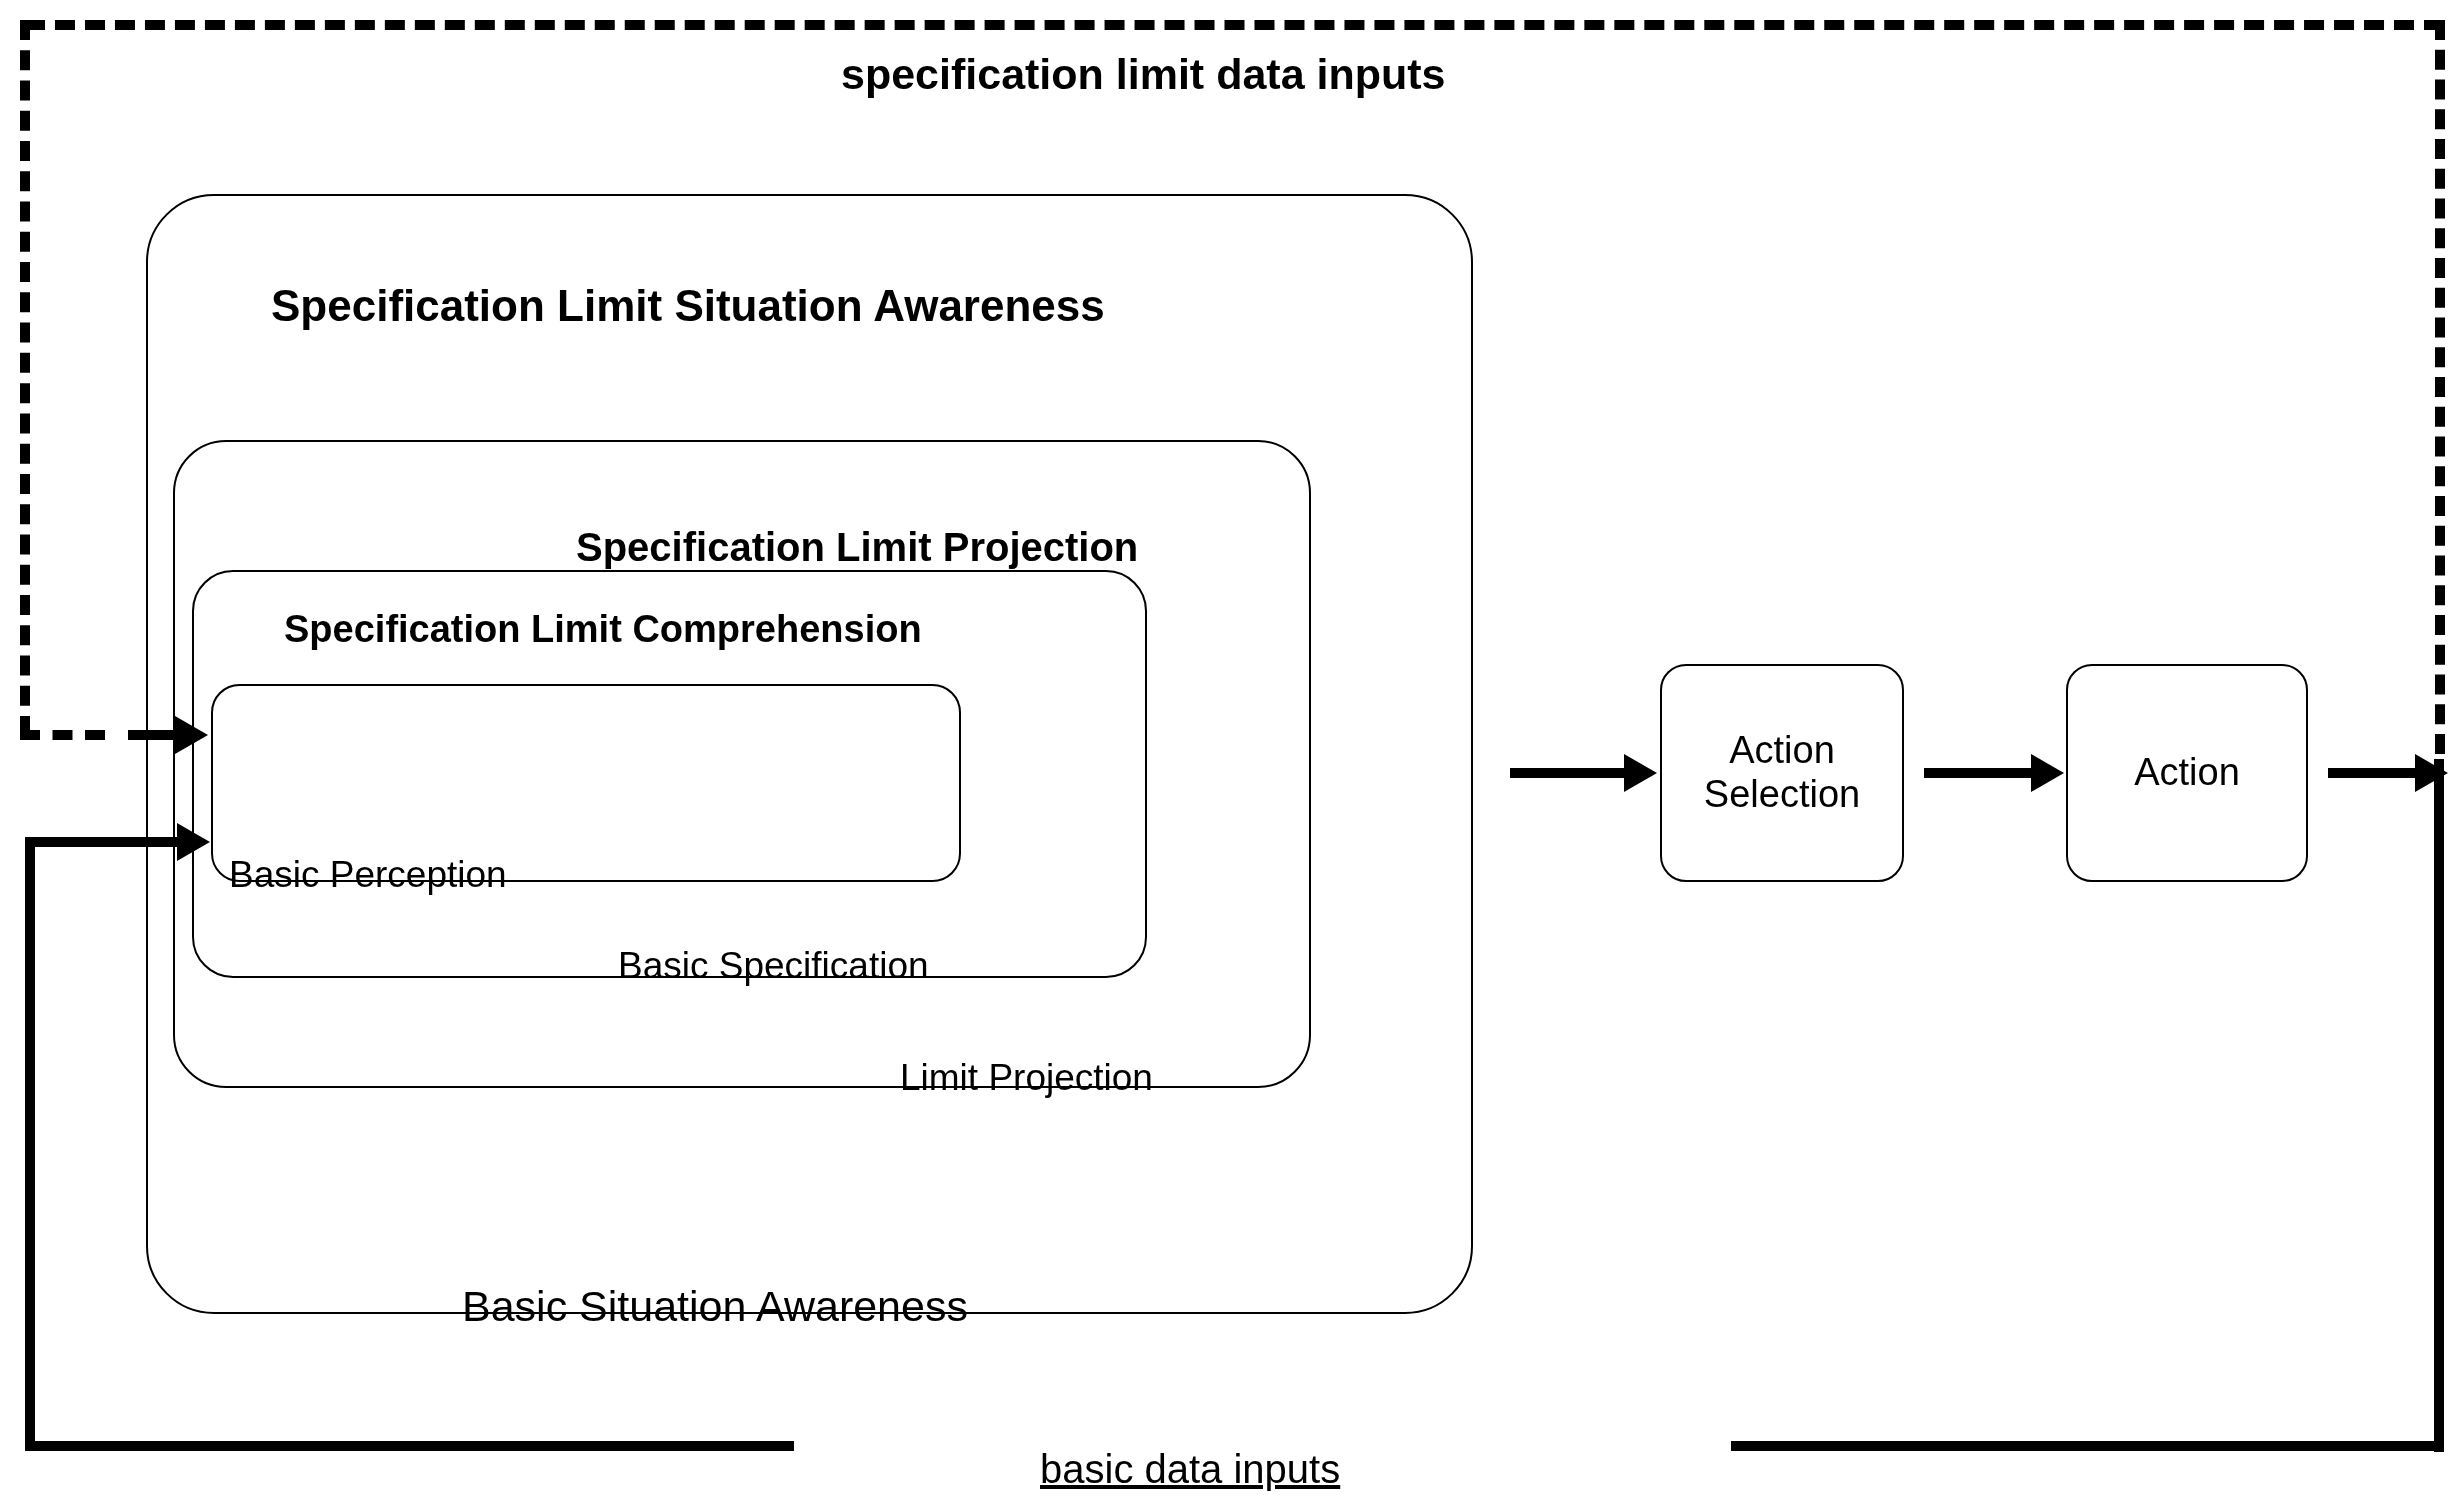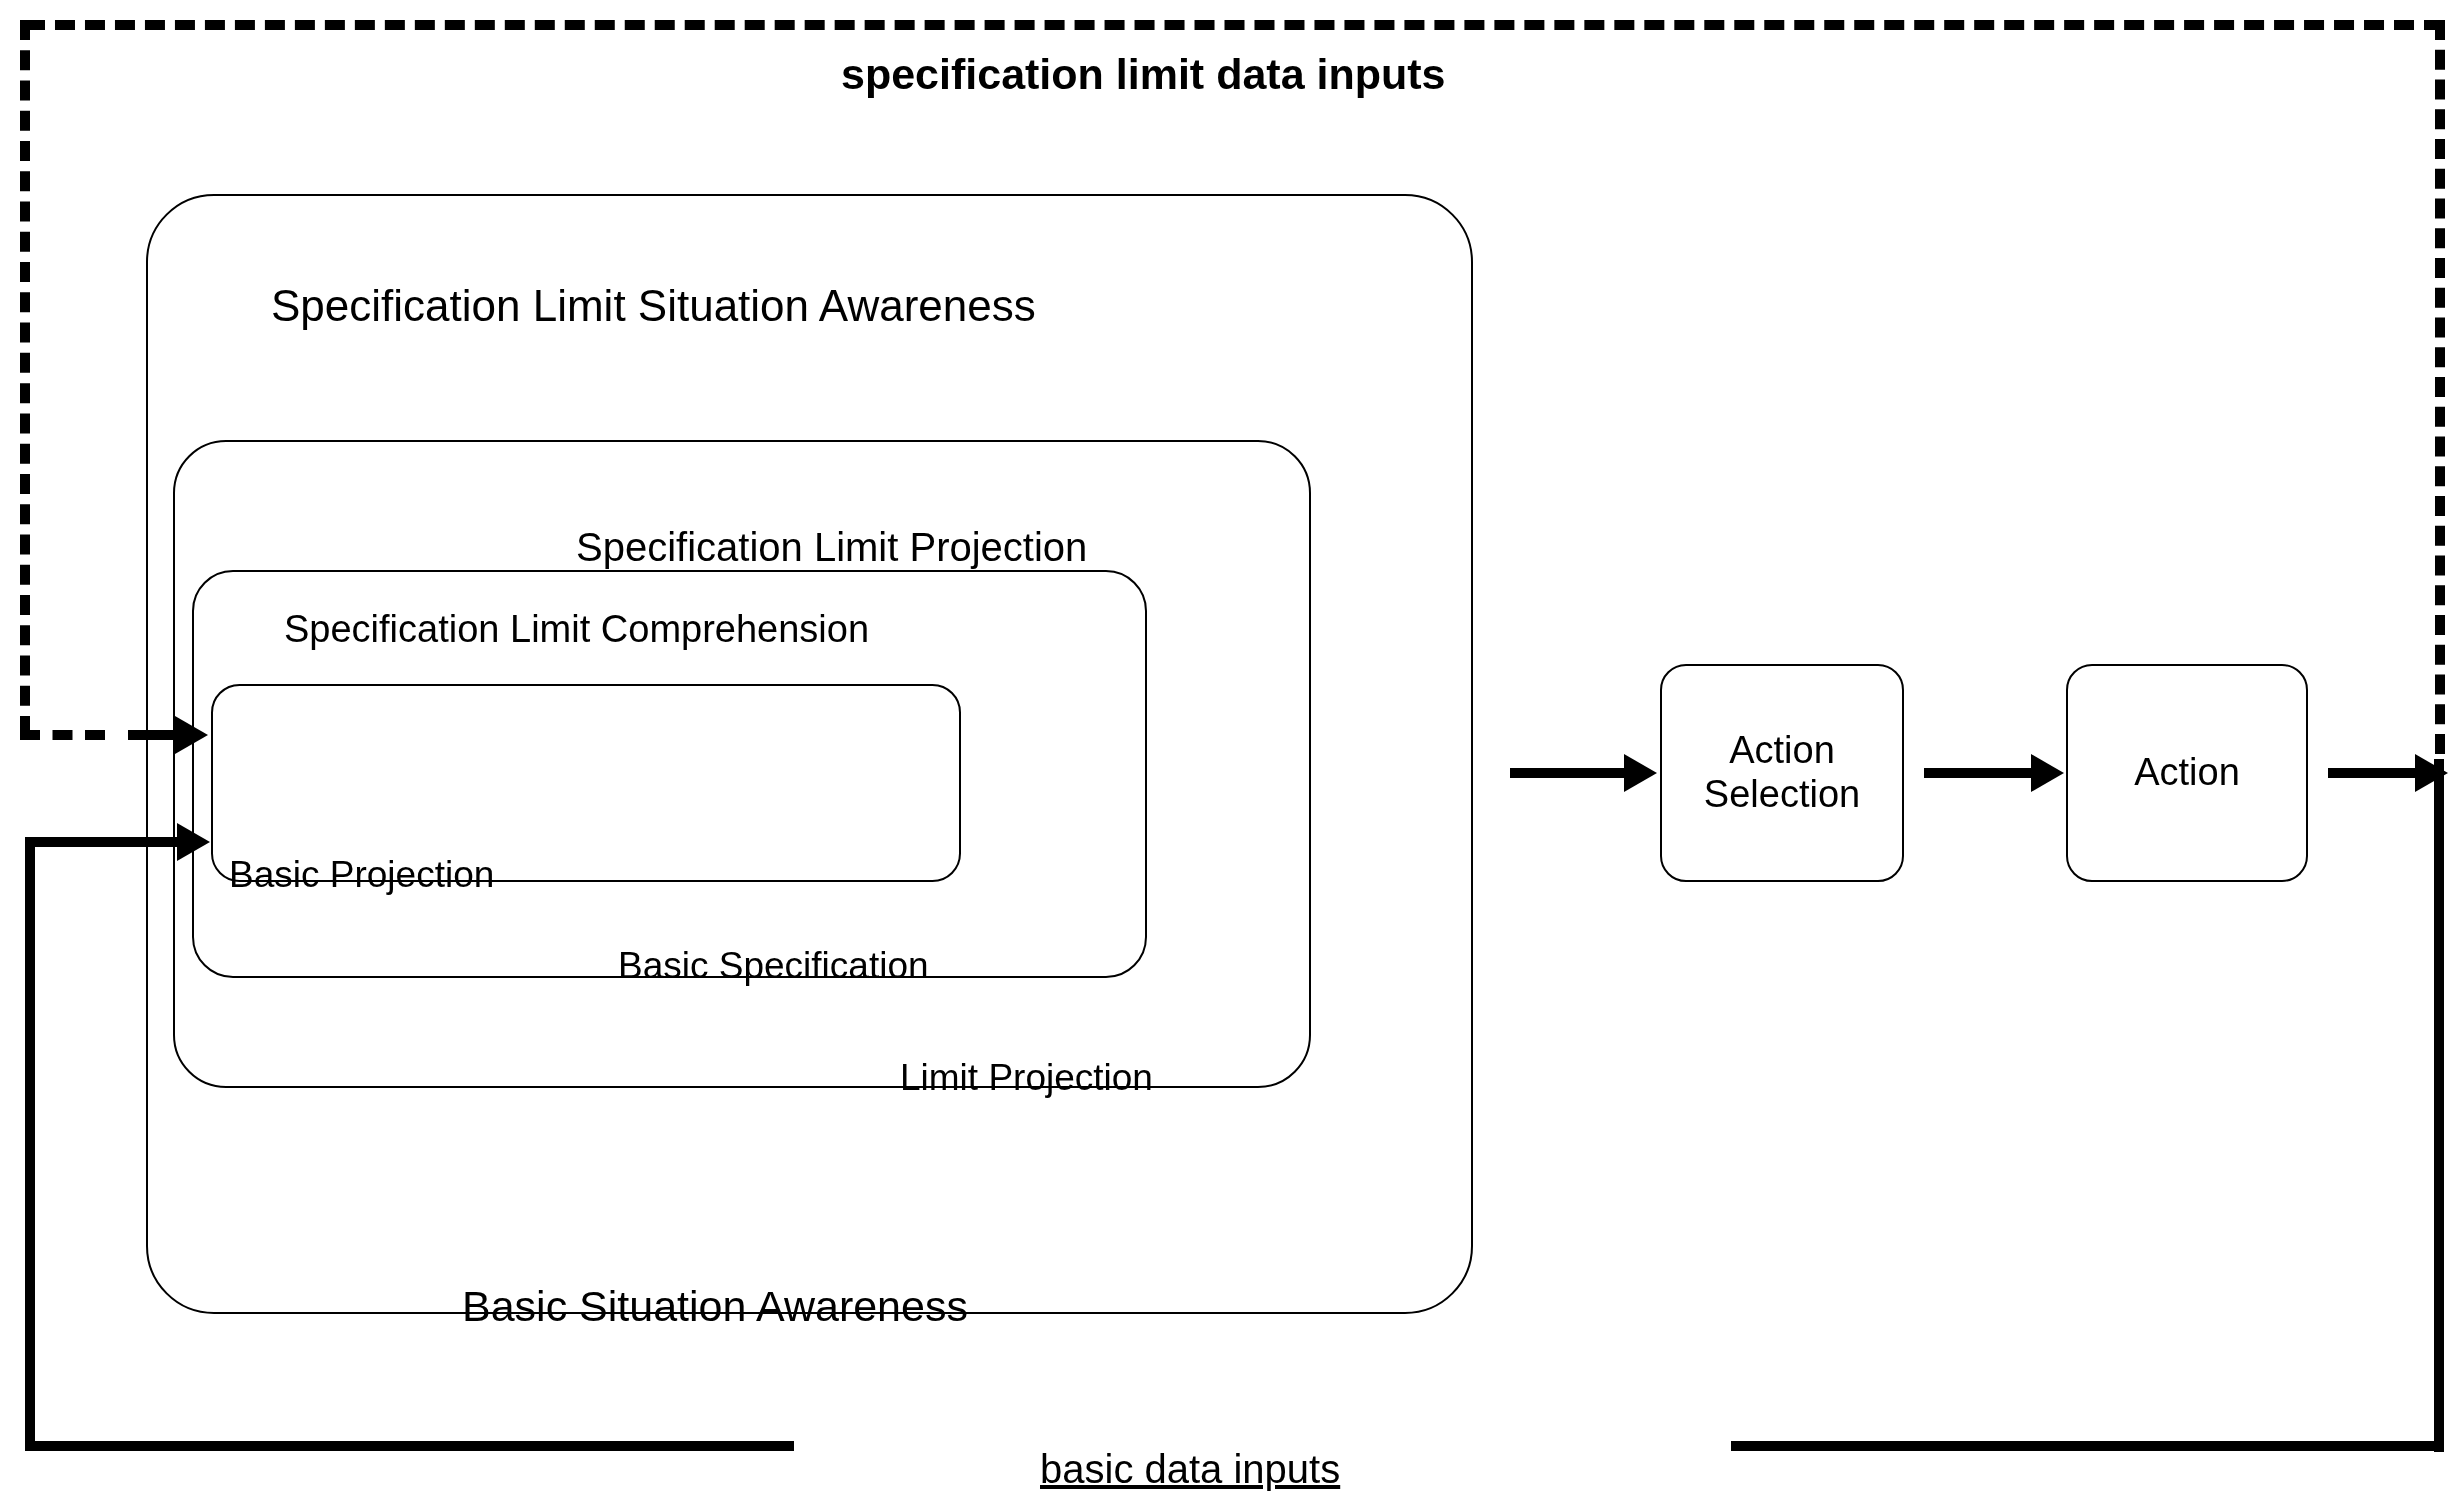--- a/index.html
+++ b/index.html
@@ -119,21 +119,21 @@
   .rbox-comprehension { left: 192px; top: 570px; width: 955px; height: 408px; border-radius: 41px; }
   .rbox-perception{ left: 211px; top: 684px;  width: 750px; height: 198px;  border-radius: 28.5px; }
 
   
   .lbl {
     position: absolute;
     white-space: nowrap;
     line-height: 1;
     margin-top: 44px;
   }
-  .lbl-bold   { font-weight: normal; }
+  .lbl-bold   { font-weight: bold; }
   .lbl-reg    { font-weight: normal; }
 
   .title-spec-inputs {
     left: 841px;
     top: 8.5px;
     font-size: 43px;
     font-weight: bold;
   }
   .title-basic-inputs {
     left: 1040px;
@@ -200,21 +200,21 @@
   <div class="rbox rbox-comprehension"></div>
   <div class="rbox rbox-perception"></div>
 
   <div class="lbl lbl-bold lbl-sl-sa">Specification Limit Situation Awareness</div>
 
   <div class="lbl lbl-bold lbl-sl-proj">Specification Limit Projection</div>
 
   <div class="lbl lbl-bold lbl-sl-comp">Specification Limit Comprehension</div>
 
 
-  <div class="lbl lbl-reg lbl-b-perc">Basic Projection</div>
+  <div class="lbl lbl-reg lbl-b-perc">Basic Perception</div>
 
   <div class="lbl lbl-reg lbl-b-comp">Basic Specification</div>
 
   <div class="lbl lbl-reg lbl-b-proj">Limit Projection</div>
 
   <div class="lbl lbl-reg lbl-b-sa">Basic Situation Awareness</div>
 
   <div class="arrow" style="left:1510px; top:773px; width:147px;">
     <div class="shaft" style="width:114px;"></div>
     <div class="head" style="left:114px;"></div>

